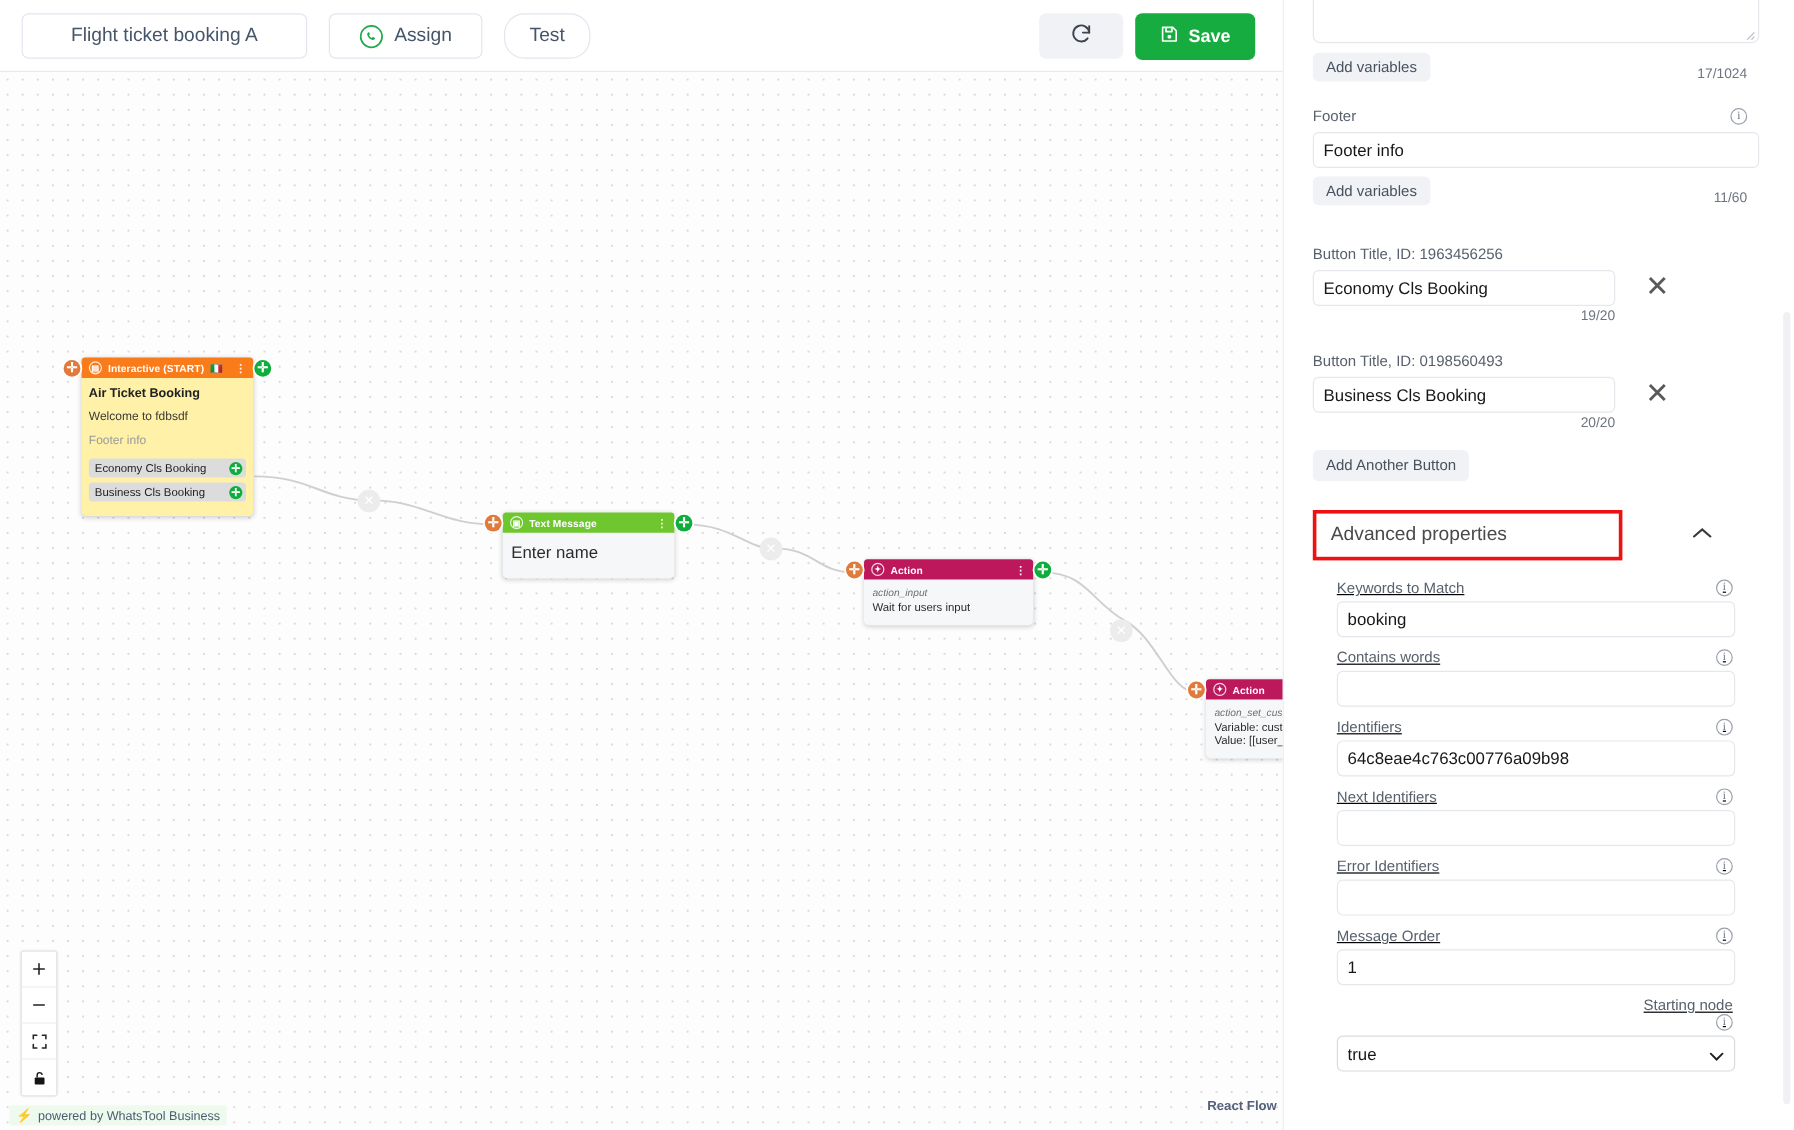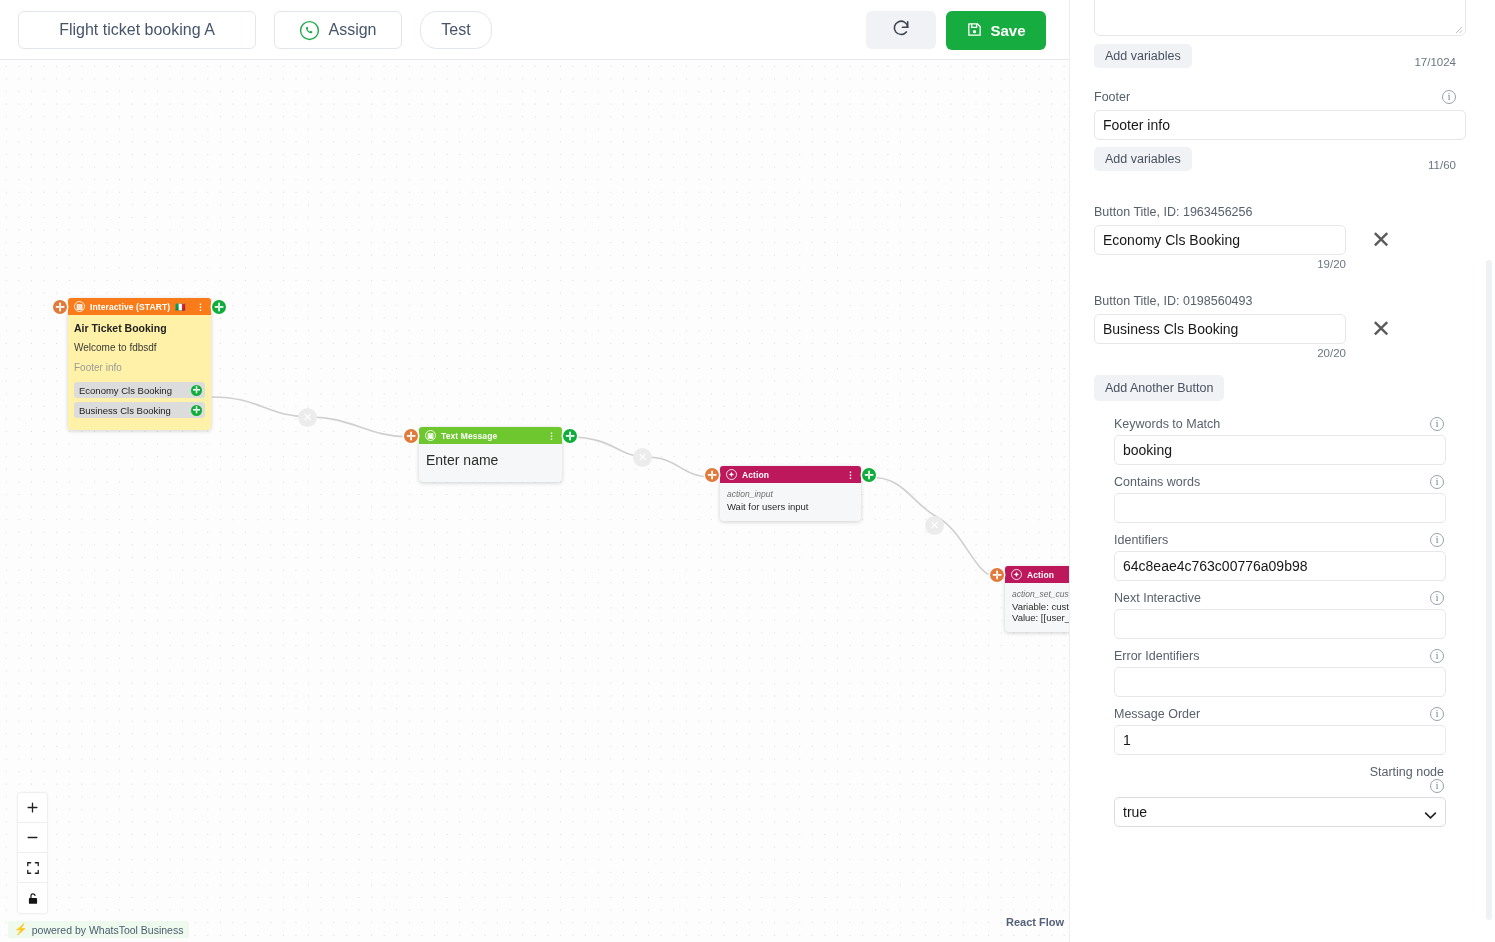--- a/index.html
+++ b/index.html
@@ -166,21 +166,21 @@
     width: 14px; height: 14px; border: 1.2px solid #9aa1ab; border-radius: 50%;
     display: inline-flex; align-items: center; justify-content: center;
     font-size: 9.5px; color: #6b7380; font-family: "Liberation Serif", serif; cursor: pointer;
   }
   .adv-header {
     width: 258px; height: 42px; border: 3px solid #ee1111;
     display: flex; align-items: center; padding-left: 12px;
     font-size: 16px; color: #4a4a4a;
   }
   .chev { cursor: pointer; }
-  .adv-fields { padding-left: 20px; width: 350px; }
+  .adv-fields { padding-left: 20px; width: 350px; text-decoration: underline; }
   .adv-lbl { font-size: 12.5px; color: #58616d; }
   .select-line {
     width: 332px; height: 30px; border: 1px solid #d9dbe1; border-radius: 5px;
     background: #fff; padding: 0 8px; font-size: 14px; color: #171717;
     font-family: "Liberation Sans", sans-serif; outline: none; appearance: none;
   }
   .sel-wrap { position: relative; width: 332px; }
   .sel-chev { position: absolute; right: 9px; top: 9px; pointer-events: none; }
   .scrolltrack {
     position: absolute; right: 3px; top: 260px; width: 6px; height: 660px;
@@ -379,20 +379,30 @@
         <div style="display:flex;align-items:center;margin-top:6px;">
           <input class="input-line input-small" value="Business Cls Booking" style="">
           <div class="x-btn">✕</div>
         </div>
         <div style="width:252px;text-align:right;font-size:11.5px;color:#6c7580;margin-top:3px;">20/20</div>
       </div>
 
       <button class="chip" style="margin-top:16px;height:26px;">Add Another Button</button>
 
       
+      <div style="display:flex;align-items:center;margin-top:24px;">
+        <div class="adv-header">
+          <span>Advanced properties</span>
+        </div>
+        <div style="margin-left:58px;" class="chev">
+          <svg width="17" height="11" viewBox="0 0 20 12" fill="none" stroke="#3b3b3b" stroke-width="2.1" stroke-linecap="round">
+            <path d="M2 9l8-7 8 7"></path>
+            </svg>
+        </div>
+      </div>
 
       <div class="adv-fields" style="margin-top:16px;">
         <div class="row-between">
           <span class="adv-lbl">Keywords to Match</span>
           <span class="info-i">i</span>
         </div>
         <input class="input-line" style="width: 332px; margin-top: 4px;" value="booking">
 
         <div class="row-between" style="margin-top:10px;">
           <span class="adv-lbl">Contains words</span>
@@ -400,21 +410,21 @@
         </div>
         <input class="input-line" style="width: 332px; margin-top: 4px;" value="">
 
         <div class="row-between" style="margin-top:10px;">
           <span class="adv-lbl">Identifiers</span>
           <span class="info-i">i</span>
         </div>
         <input class="input-line" style="width: 332px; margin-top: 4px;" value="64c8eae4c763c00776a09b98">
 
         <div class="row-between" style="margin-top:10px;">
-          <span class="adv-lbl">Next Interactive</span>
+          <span class="adv-lbl">Next Identifiers</span>
           <span class="info-i">i</span>
         </div>
         <input class="input-line" style="width: 332px; margin-top: 4px;" value="">
 
         <div class="row-between" style="margin-top:10px;">
           <span class="adv-lbl">Error Identifiers</span>
           <span class="info-i">i</span>
         </div>
         <input class="input-line" style="width: 332px; margin-top: 4px;" value="">
 

